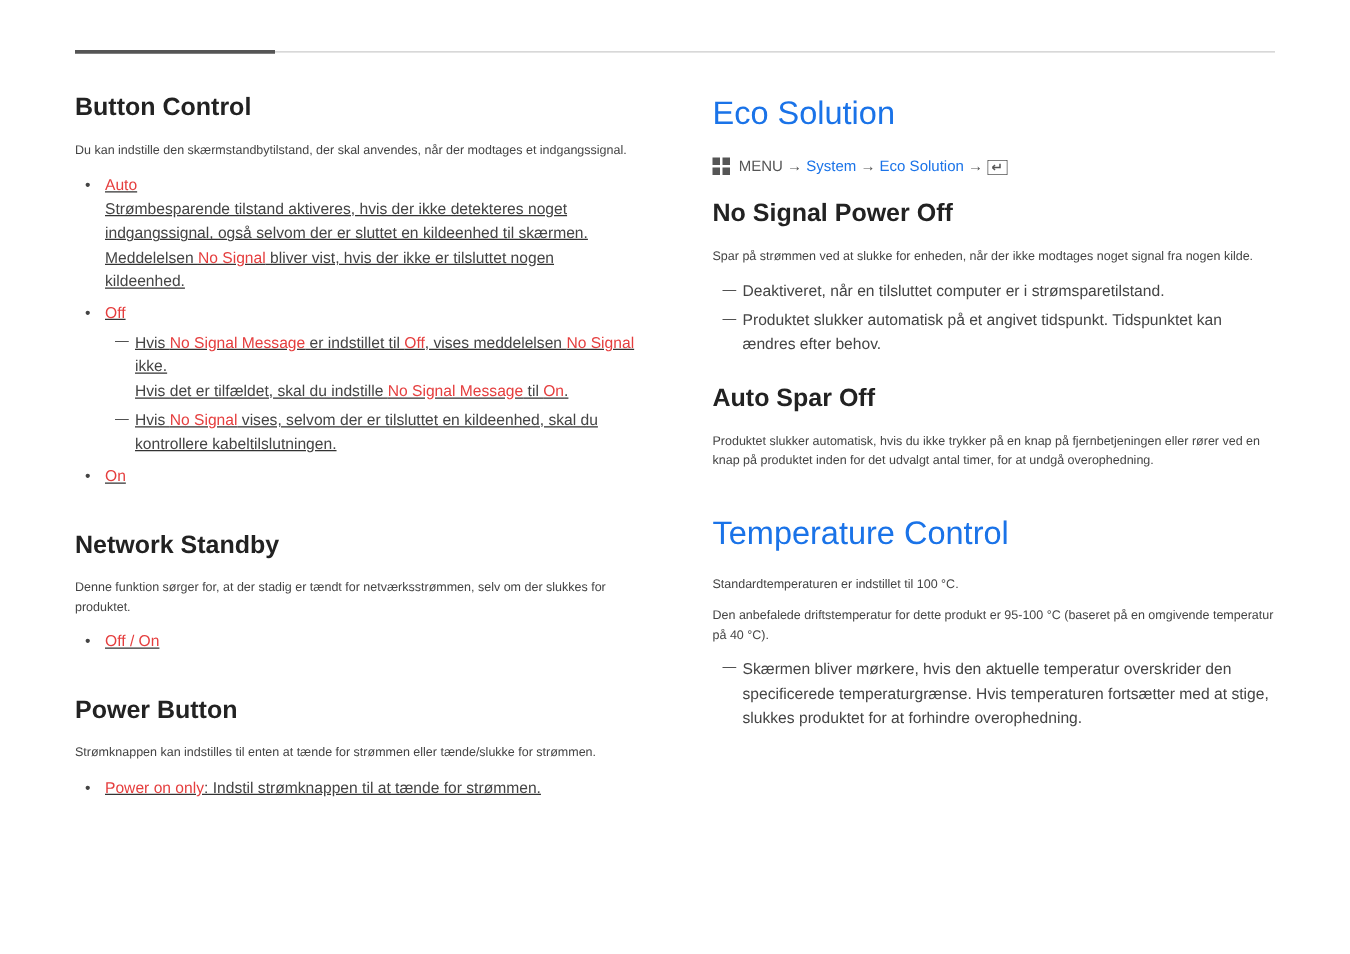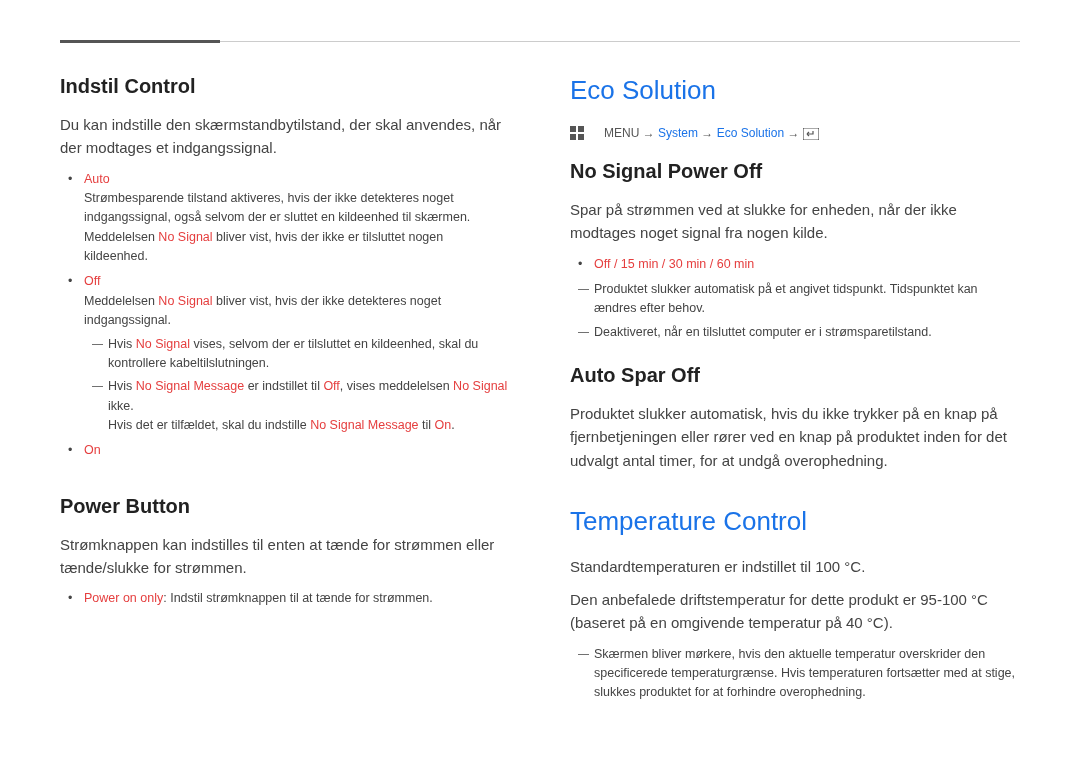--- a/index.html
+++ b/index.html
@@ -71,30 +71,31 @@
     }
 
     .section-title-large {
       font-size: 26px;
       font-weight: 300;
       color: #1a73e8;
       margin-bottom: 14px;
     }
 
     .section-body {
-      font-size: 15px;
+      font-size: 10px;
       color: #444444;
       line-height: 1.55;
       margin-bottom: 10px;
     }
 
     .bullet-list {
       list-style: none;
       padding: 0;
       margin: 6px 0 6px 8px;
+      text-decoration: underline;
     }
 
     .bullet-list > li {
       position: relative;
       padding-left: 16px;
       margin-bottom: 6px;
       font-size: 12.5px;
       color: #444444;
       line-height: 1.55;
     }
@@ -136,21 +137,21 @@
     .accent-blue {
       color: #1a73e8;
     }
 
     .menu-path {
       font-size: 12px;
       color: #555555;
       margin-bottom: 14px;
       display: flex;
       align-items: center;
-      gap: 16px;
+      gap: 3px;
     }
 
     .grid-icon {
       display: inline-grid;
       grid-template-columns: 1fr 1fr;
       gap: 1.5px;
       width: 14px;
       height: 14px;
       vertical-align: middle;
       margin-right: 4px;
@@ -169,42 +170,50 @@
   <div class="top-rule">
     <div class="top-rule-left"></div>
     <div class="top-rule-right"></div>
   </div>
 
   <div class="content-columns">
 
     <div class="left-column">
 
       <div class="section">
-        <h2 class="section-title">Indstil Control</h2>
+        <h2 class="section-title">Button Control</h2>
         <p class="section-body">Du kan indstille den skærmstandbytilstand, der skal anvendes, når der modtages et indgangssignal.</p>
         <ul class="bullet-list">
           <li>
             <span class="accent-red">Auto</span><br>
             <span>Strømbesparende tilstand aktiveres, hvis der ikke detekteres noget indgangssignal, også selvom der er sluttet en kildeenhed til skærmen.</span><br>
             <span>Meddelelsen <span class="accent-red">No Signal</span> bliver vist, hvis der ikke er tilsluttet nogen kildeenhed.</span>
           </li>
           <li>
             <span class="accent-red">Off</span><br>
-            <span>Meddelelsen <span class="accent-red">No Signal</span> bliver vist, hvis der ikke detekteres noget indgangssignal.</span>
             <ul class="dash-list">
+              <li>Hvis <span class="accent-red">No Signal Message</span> er indstillet til <span class="accent-red">Off</span>, vises meddelelsen <span class="accent-red">No Signal</span> ikke.<br>Hvis det er tilfældet, skal du indstille <span class="accent-red">No Signal Message</span> til <span class="accent-red">On</span>.</li>
               <li>Hvis <span class="accent-red">No Signal</span> vises, selvom der er tilsluttet en kildeenhed, skal du kontrollere kabeltilslutningen.</li>
-              <li>Hvis <span class="accent-red">No Signal Message</span> er indstillet til <span class="accent-red">Off</span>, vises meddelelsen <span class="accent-red">No Signal</span> ikke.<br>Hvis det er tilfældet, skal du indstille <span class="accent-red">No Signal Message</span> til <span class="accent-red">On</span>.</li>
             </ul>
           </li>
           <li>
             <span class="accent-red">On</span><br>
           </li>
         </ul>
       </div>
 
+      <div class="section">
+        <h2 class="section-title">Network Standby</h2>
+        <p class="section-body">Denne funktion sørger for, at der stadig er tændt for netværksstrømmen, selv om der slukkes for produktet.</p>
+        <ul class="bullet-list">
+          <li>
+            <span class="accent-red">Off / On</span>
+          </li>
+        </ul>
+      </div>
 
       <div class="section">
         <h2 class="section-title">Power Button</h2>
         <p class="section-body">Strømknappen kan indstilles til enten at tænde for strømmen eller tænde/slukke for strømmen.</p>
         <ul class="bullet-list">
           <li>
             <span class="accent-red">Power on only</span><span>: Indstil strømknappen til at tænde for strømmen.</span>
           </li>
 
         </ul>
@@ -229,28 +238,23 @@
               <rect x="0" y="0" width="16" height="12" rx="1" fill="none" stroke="#555" stroke-width="1.2"></rect>
               <path d="M4 6 L10 6 L10 3" fill="none" stroke="#555" stroke-width="1.2"></path>
               <path d="M4 6 L6 4 M4 6 L6 8" fill="none" stroke="#555" stroke-width="1.2"></path>
             </svg>
           </span>
         </div>
 
         <div class="section" style="margin-bottom:18px;">
           <h3 class="section-title">No Signal Power Off</h3>
           <p class="section-body">Spar på strømmen ved at slukke for enheden, når der ikke modtages noget signal fra nogen kilde.</p>
-          <ul class="bullet-list">
-            <li>
-              <span class="accent-red">Off / 15 min / 30 min / 60 min</span>
-            </li>
-          </ul>
           <ul class="dash-list">
+            <li>Deaktiveret, når en tilsluttet computer er i strømsparetilstand.</li>
             <li>Produktet slukker automatisk på et angivet tidspunkt. Tidspunktet kan ændres efter behov.</li>
-            <li>Deaktiveret, når en tilsluttet computer er i strømsparetilstand.</li>
           </ul>
         </div>
 
         <div class="section">
           <h3 class="section-title">Auto Spar Off</h3>
           <p class="section-body">Produktet slukker automatisk, hvis du ikke trykker på en knap på fjernbetjeningen eller rører ved en knap på produktet inden for det udvalgt antal timer, for at undgå overophedning.</p>
         </div>
 
       </div>
 

